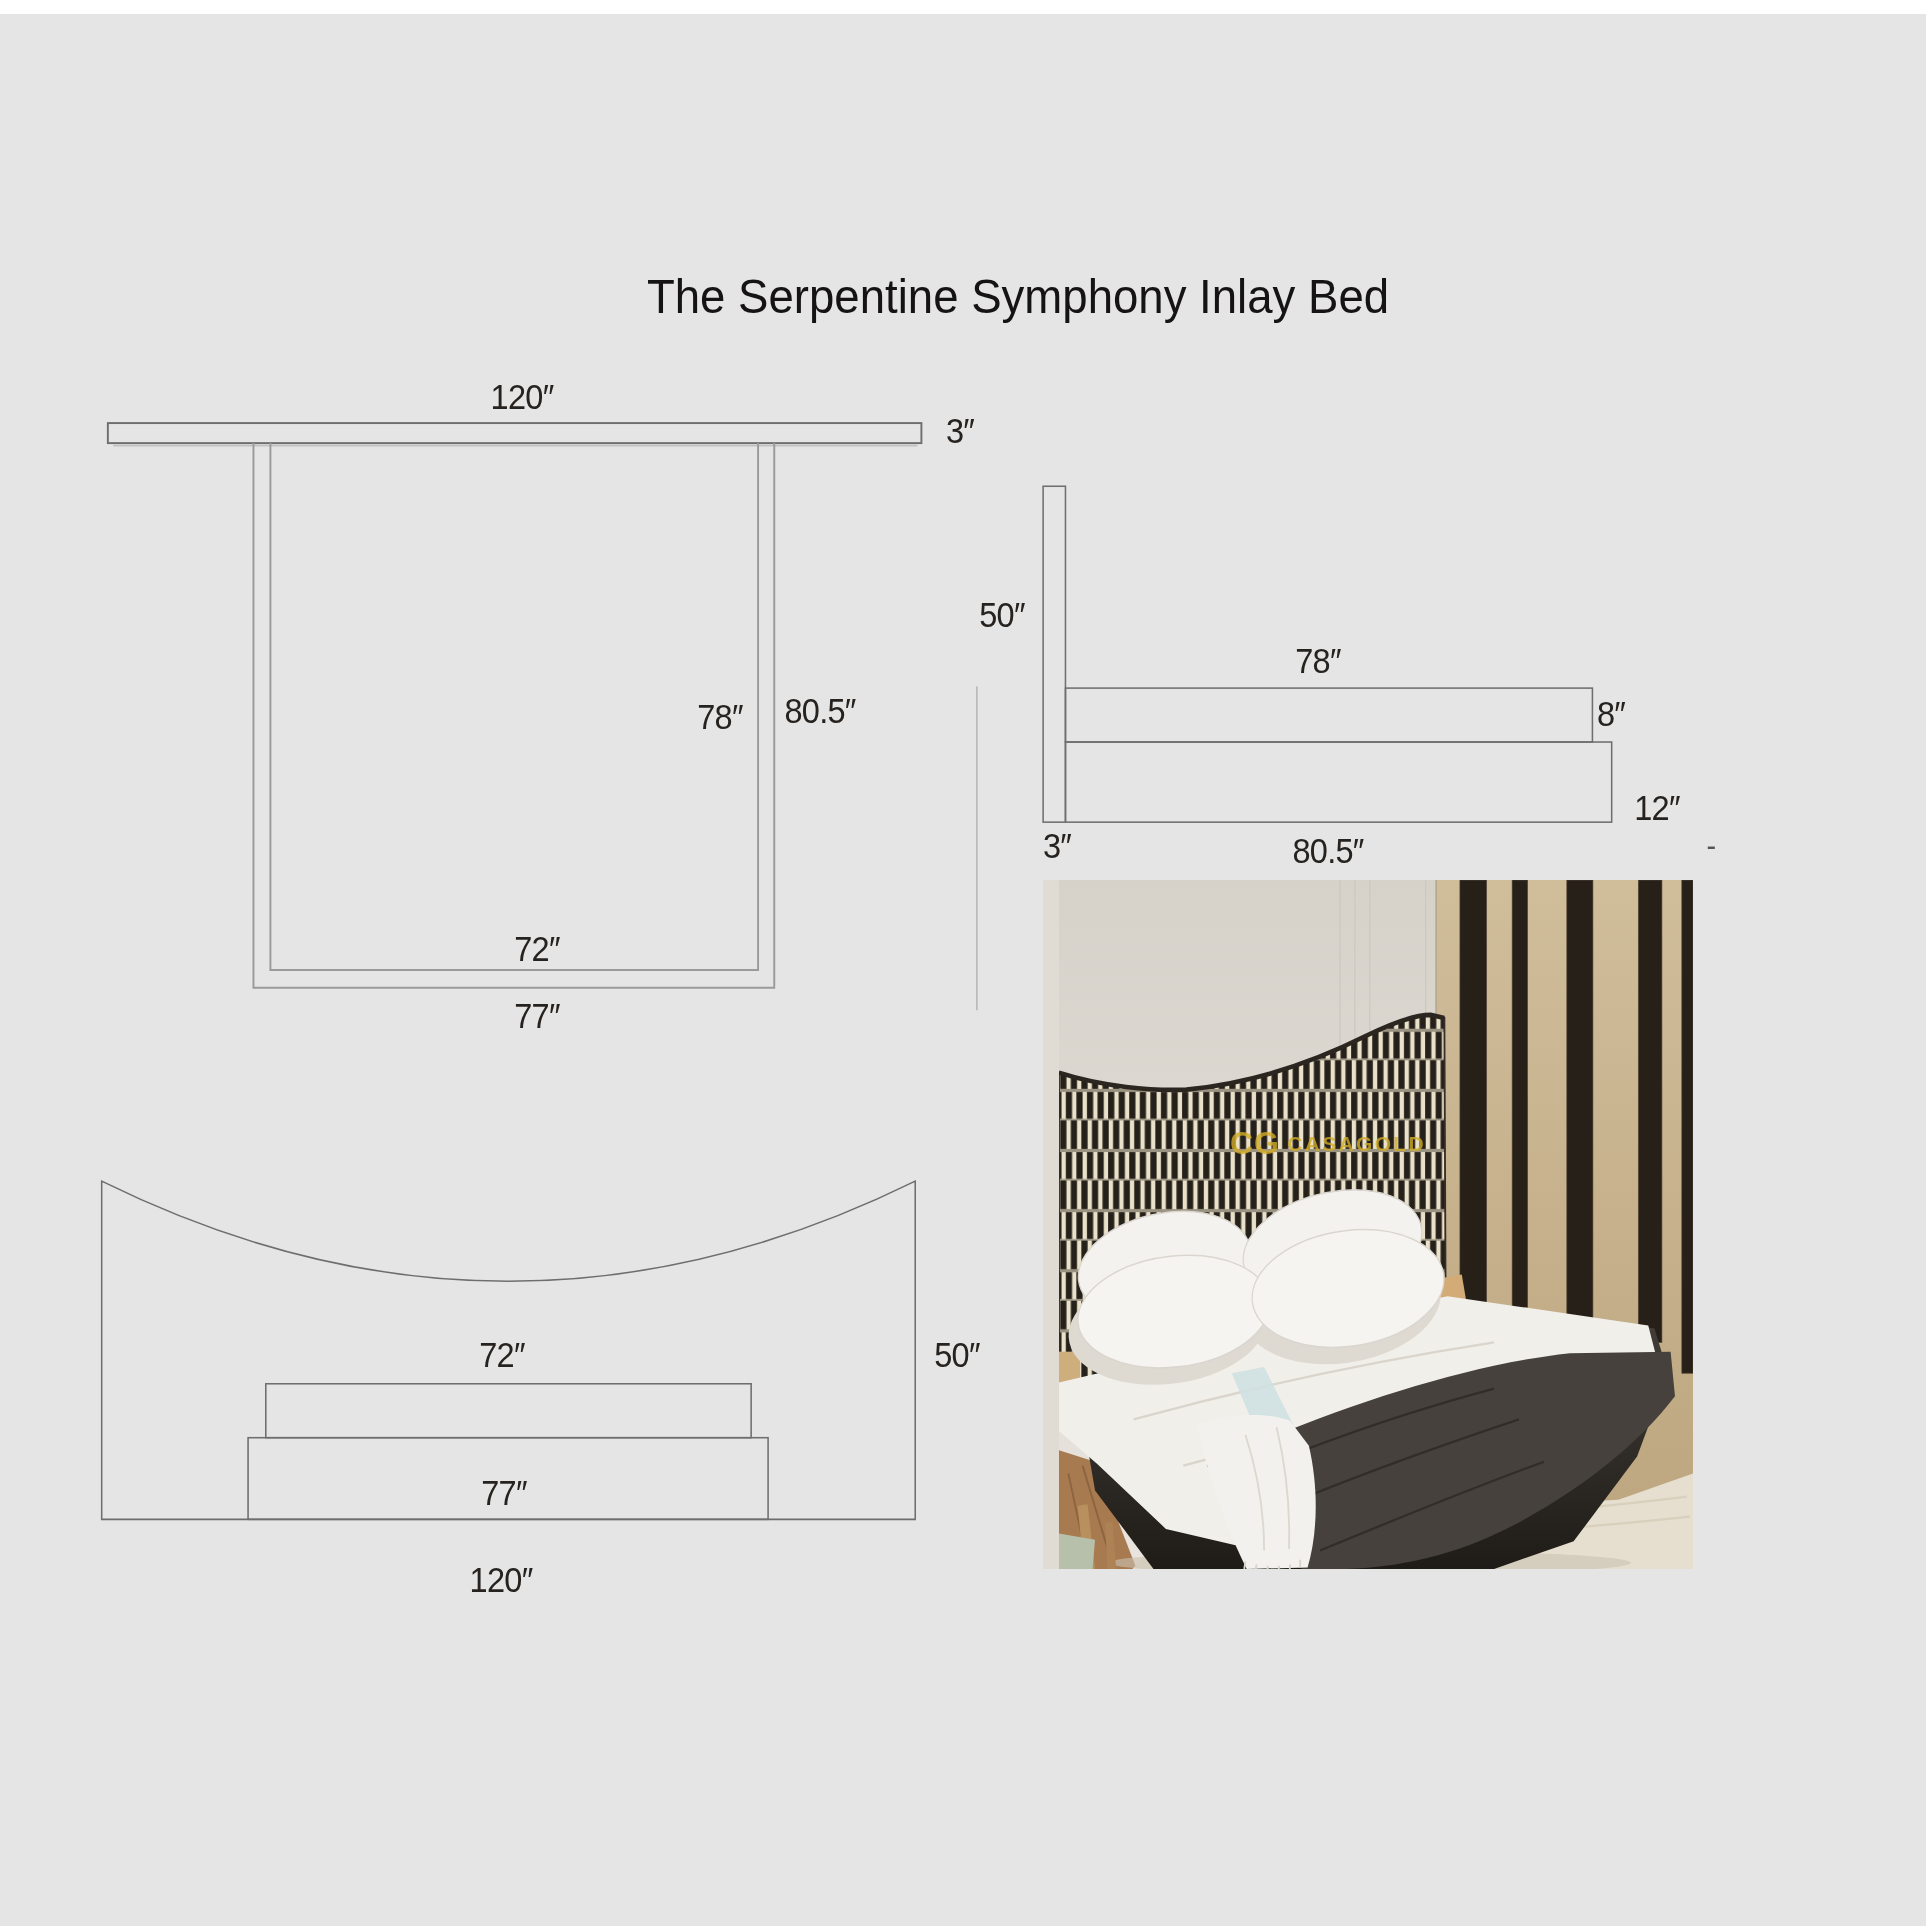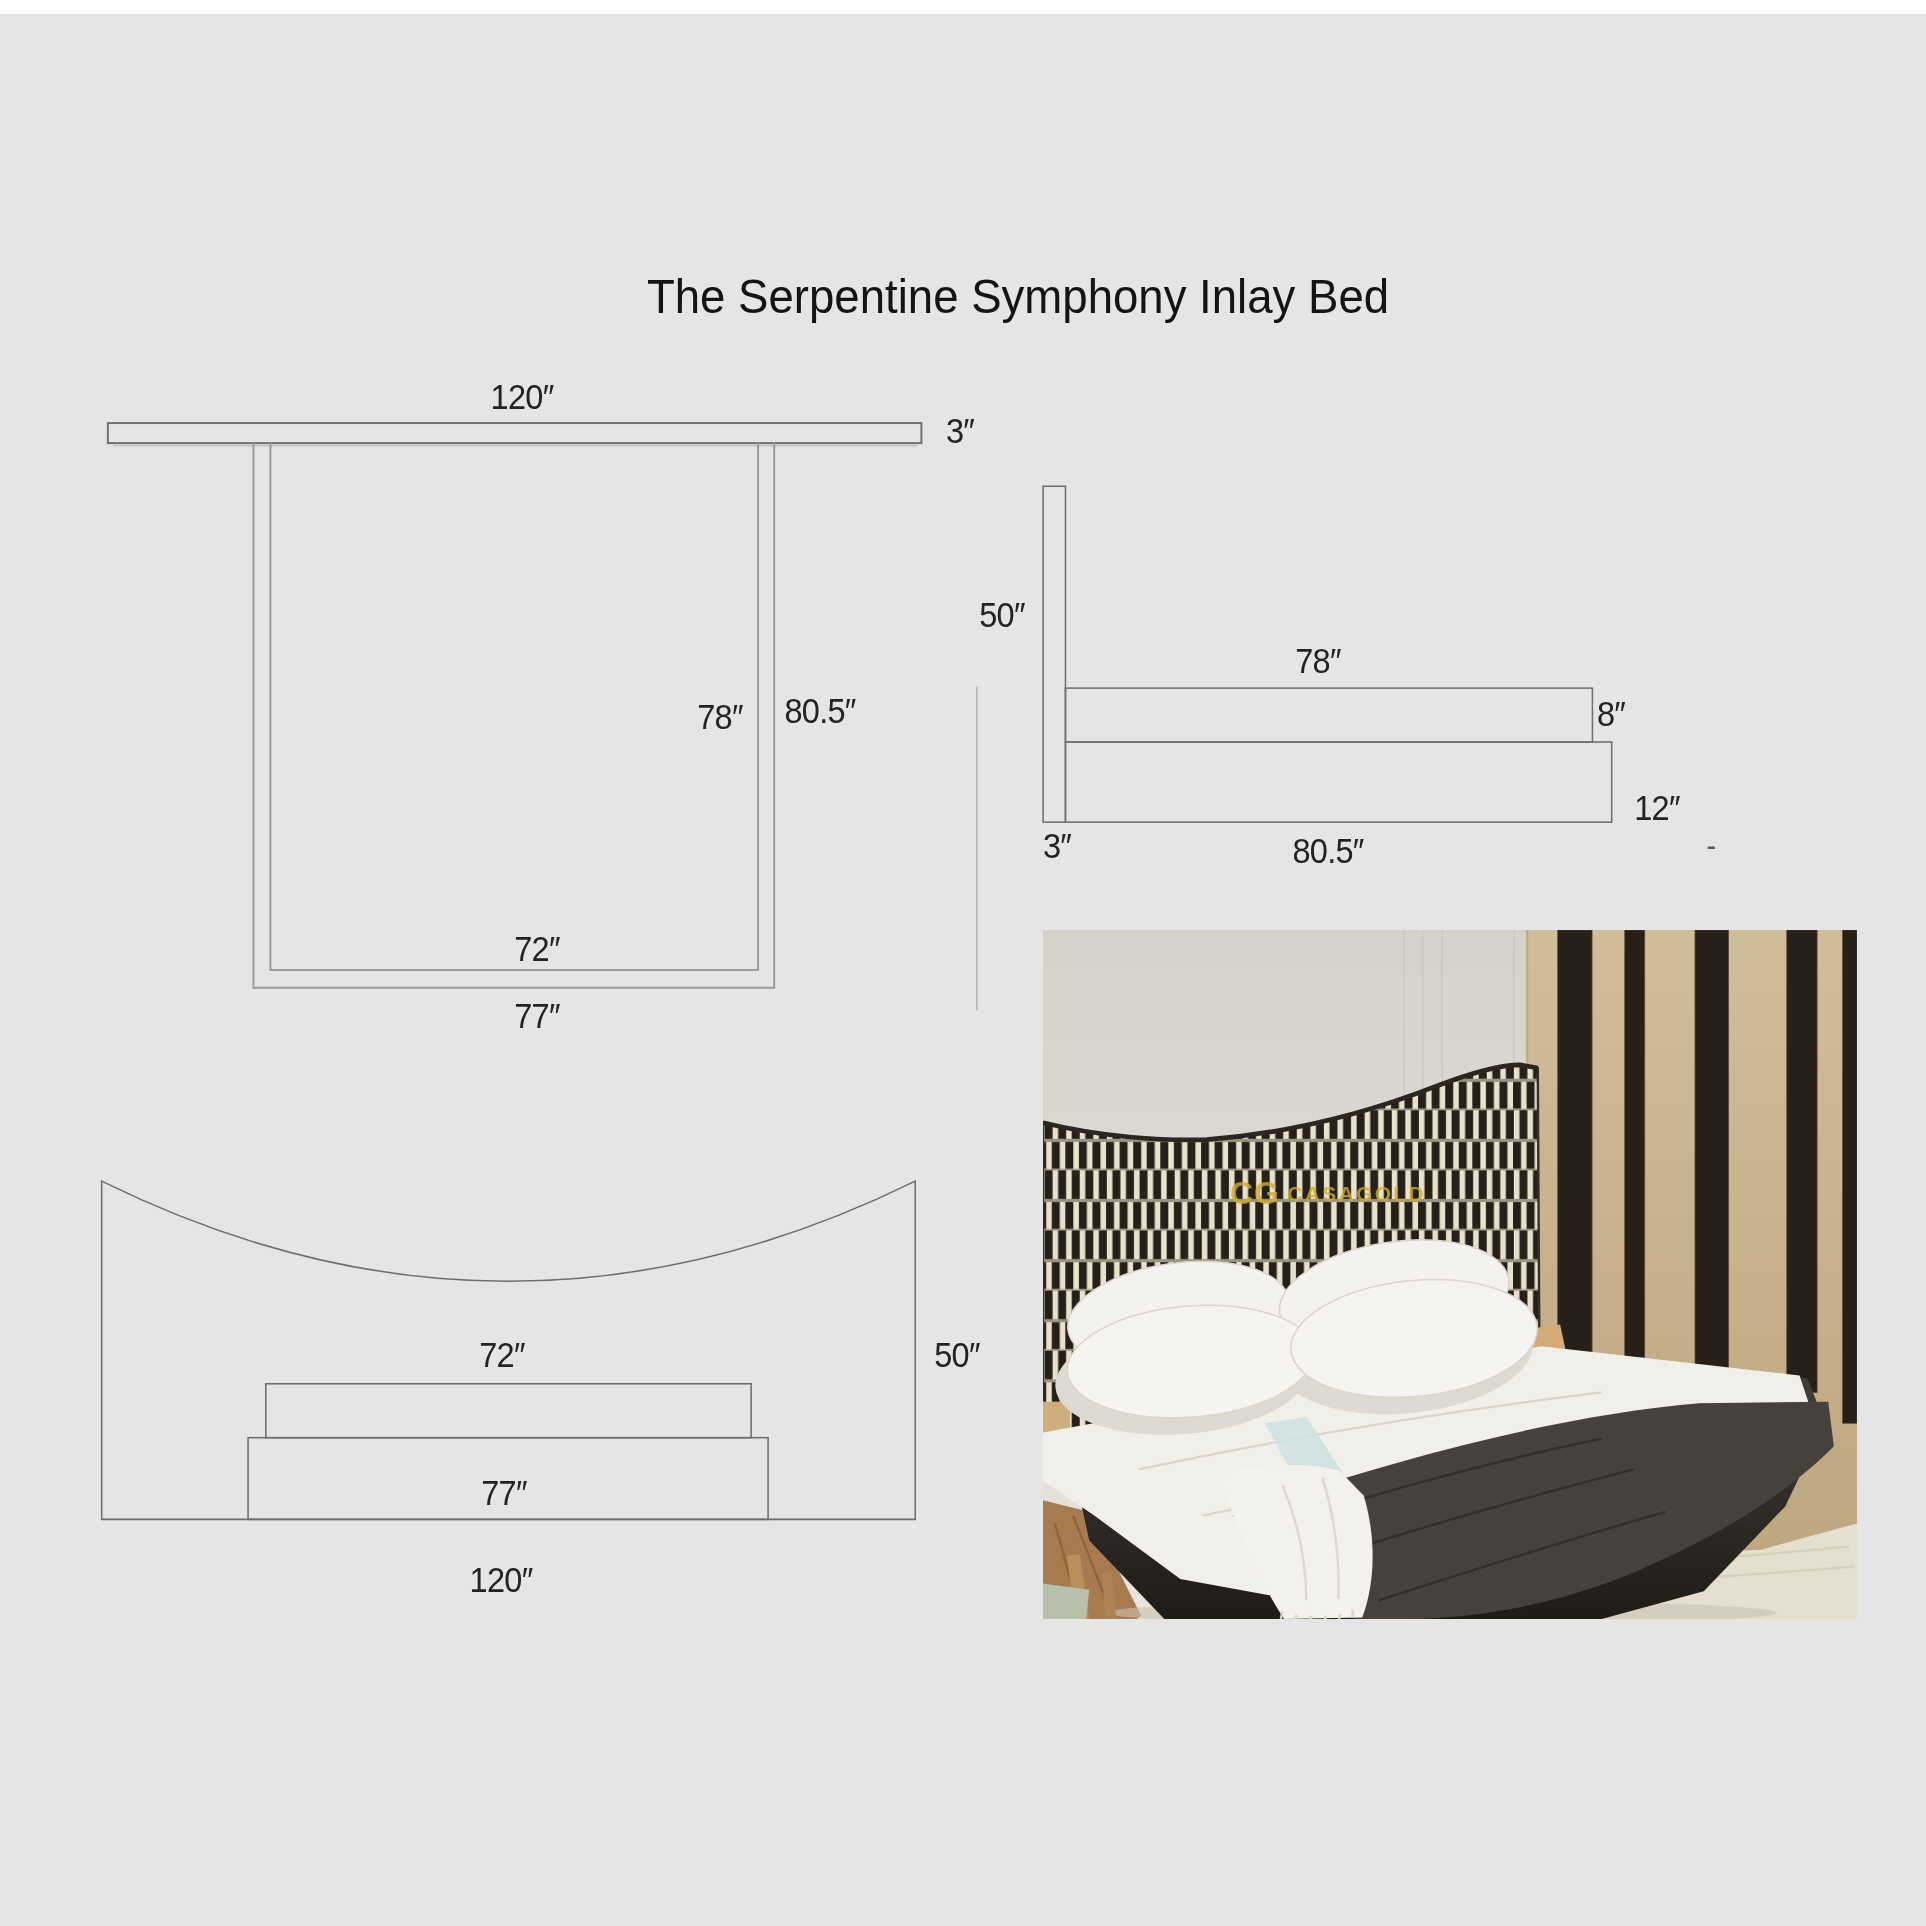--- a/index.html
+++ b/index.html
@@ -4,21 +4,21 @@
 <style>
   html,body{margin:0;padding:0;background:#ffffff;}
   .canvas{position:relative;width:1926px;height:1926px;background:#e5e5e5;overflow:hidden;
           font-family:"Liberation Sans", sans-serif;margin-top:14px;}
   .title{position:absolute;transform:translate(-50%,-50%) scaleX(.93);font-size:49px;
          color:#161314;white-space:nowrap;letter-spacing:0px;}
   .dim{position:absolute;transform:translate(-50%,-50%) scaleX(.93);font-size:35px;
        color:#26221f;white-space:nowrap;letter-spacing:-0.8px;}
   .dim.dash{font-size:31px;color:#555;}
   svg.draw{position:absolute;left:0;top:0;}
-  .photo{position:absolute;left:1043px;top:916px;width:814px;height:689px;overflow:hidden;background:#e0dcd4;}
+  .photo{position:absolute;left:1043px;top:866px;width:634px;height:689px;overflow:hidden;background:#e0dcd4;padding-left:16px;}
   .photo svg{display:block;width:100%;height:100%;}
   .watermark{position:absolute;left:187px;top:245px;display:flex;align-items:center;
              color:#d2ac25;opacity:.8;white-space:nowrap;}
   .wm-cg{font-size:32px;font-weight:bold;letter-spacing:0.8px;}
   .wm-brand{font-size:21px;letter-spacing:2.3px;margin-left:7.7px;font-weight:bold;}
 </style>
 </head>
 <body>
 
 <div class="canvas">

